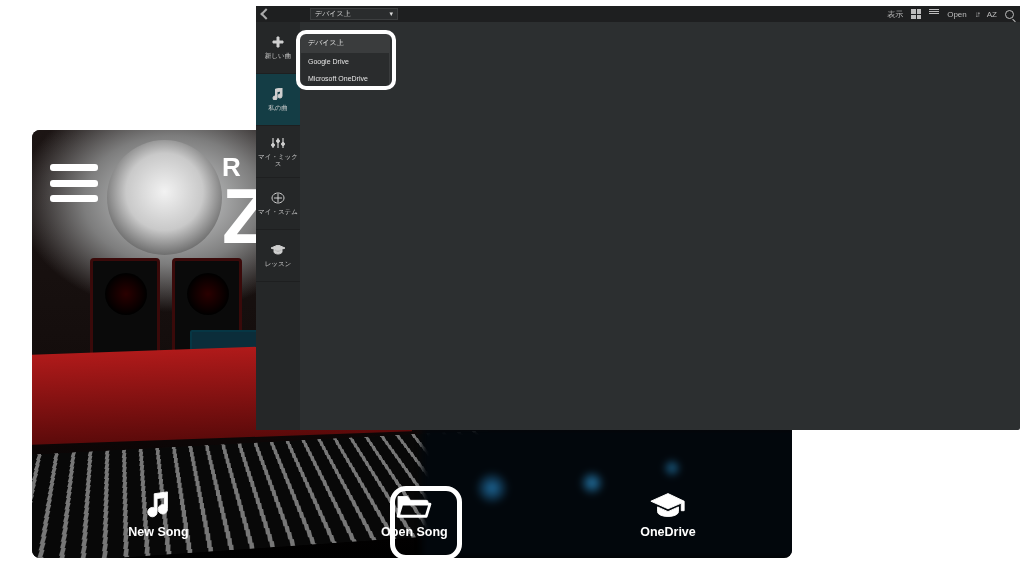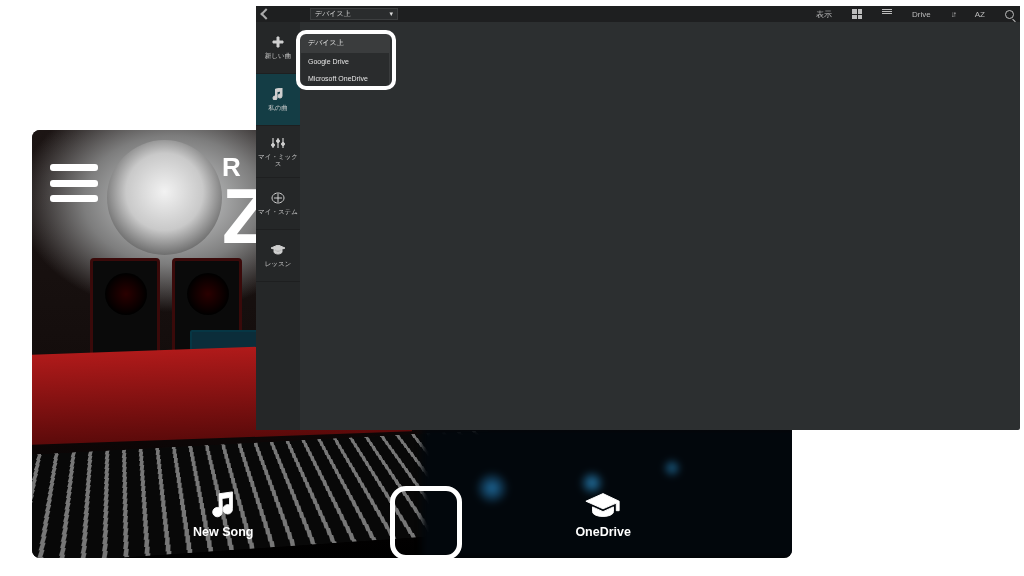--- a/index.html
+++ b/index.html
@@ -63,21 +63,21 @@
   .highlight-ring{position:absolute; width:72px; height:74px; border:5px solid #fff; border-radius:16px; pointer-events:none;}
   .ring-open{ left:358px; bottom:-2px; } 
 
   
   .browser{position:absolute; left:256px; top:6px; width:764px; height:424px;
            background:#2c2f30; border-radius:2px; color:#c9c9c9; font-size:9px;}
   .br-toolbar{position:absolute; left:0; right:0; top:0; height:16px; background:#1e1f20; display:flex; align-items:center; padding:0 6px;}
   .br-back{width:8px;height:8px;border-left:2px solid #aaa;border-bottom:2px solid #aaa;transform:rotate(45deg);margin-right:10px;}
   .src-select{margin-left:30px; width:88px; height:12px; background:#2a2c2d; border:1px solid #3c3e3f; display:flex; align-items:center; padding:0 4px; font-size:7px; color:#ddd; justify-content:space-between;}
   .src-select .chev{font-size:7px;}
-  .tb-right{position:absolute; right:6px; top:0; height:16px; display:flex; align-items:center; gap:20px; font-size:8px; color:#bdbdbd;}
+  .tb-right{position:absolute; right:6px; top:0; height:16px; display:flex; align-items:center; gap:8px; font-size:8px; color:#bdbdbd;}
   .tb-right .grid-ico{width:10px;height:10px;display:grid;grid-template-columns:1fr 1fr;grid-template-rows:1fr 1fr;gap:1px;}
   .tb-right .grid-ico span{background:#bdbdbd;}
   .tb-right .sort-ico{width:10px;height:10px;display:flex;flex-direction:column;gap:1px;}
   .tb-right .sort-ico span{height:1px;background:#bdbdbd;}
   .tb-right .updn{display:inline-block;font-size:8px;letter-spacing:-2px;}
   .tb-right .mag{width:9px;height:9px;border:1px solid #bdbdbd;border-radius:50%;position:relative;}
   .tb-right .mag::after{content:"";position:absolute;right:-3px;bottom:-3px;width:4px;height:1px;background:#bdbdbd;transform:rotate(45deg);}
 
   
   .sidebar{position:absolute; left:0; top:16px; bottom:0; width:44px; background:#252728; display:flex; flex-direction:column;}
@@ -129,20 +129,29 @@
     <div class="dock-item">
       <div class="ico">
         <svg viewBox="0 0 32 32" width="34" height="30">
             <path d="M12 4l14-2v18a5 5 0 1 1-3-4V8l-8 1v14a5 5 0 1 1-3-4V4z"></path>
           </svg>
       </div>
       <span>New Song</span>
     </div>
     <div class="dock-item">
       <div class="ico">
+        <svg viewBox="0 0 40 32" width="40" height="30">
+            <path d="M3 7h10l3 4h17a2 2 0 0 1 2 2v1H9a2 2 0 0 0-1.9 1.4L3 28V7z" fill="#fff"></path>
+            <path d="M7 15h30l-4 13H3l4-13z" fill="none" stroke="#fff" stroke-width="3" stroke-linejoin="round"></path>
+          </svg>
+      </div>
+      <span>Open Song</span>
+    </div>
+    <div class="dock-item">
+      <div class="ico">
         <svg viewBox="0 0 40 28" width="38" height="28">
             <path d="M20 2L2 10l18 8 14-6v8h3V10L20 2z"></path>
             <path d="M9 16v5c0 3 5 5 11 5s11-2 11-5v-5l-11 5-11-5z"></path>
           </svg>
       </div>
       <span>OneDrive</span>
     </div>
   </div>
 
   <div class="highlight-ring ring-open"></div>
@@ -162,21 +171,21 @@
           <span></span>
           <span></span>
           <span></span>
           <span></span>
         </span>
       <span class="sort-ico">
           <span></span>
           <span></span>
           <span></span>
         </span>
-      <span>Drive</span>
+      <span>Open</span>
       <span class="updn">↓↑</span>
       <span>AZ</span>
       <span class="mag"></span>
     </div>
   </div>
 
   <div class="sidebar">
     <div class="sb-item">
       <div class="sb-ico">
         <svg viewBox="0 0 12 12" width="12" height="12">

